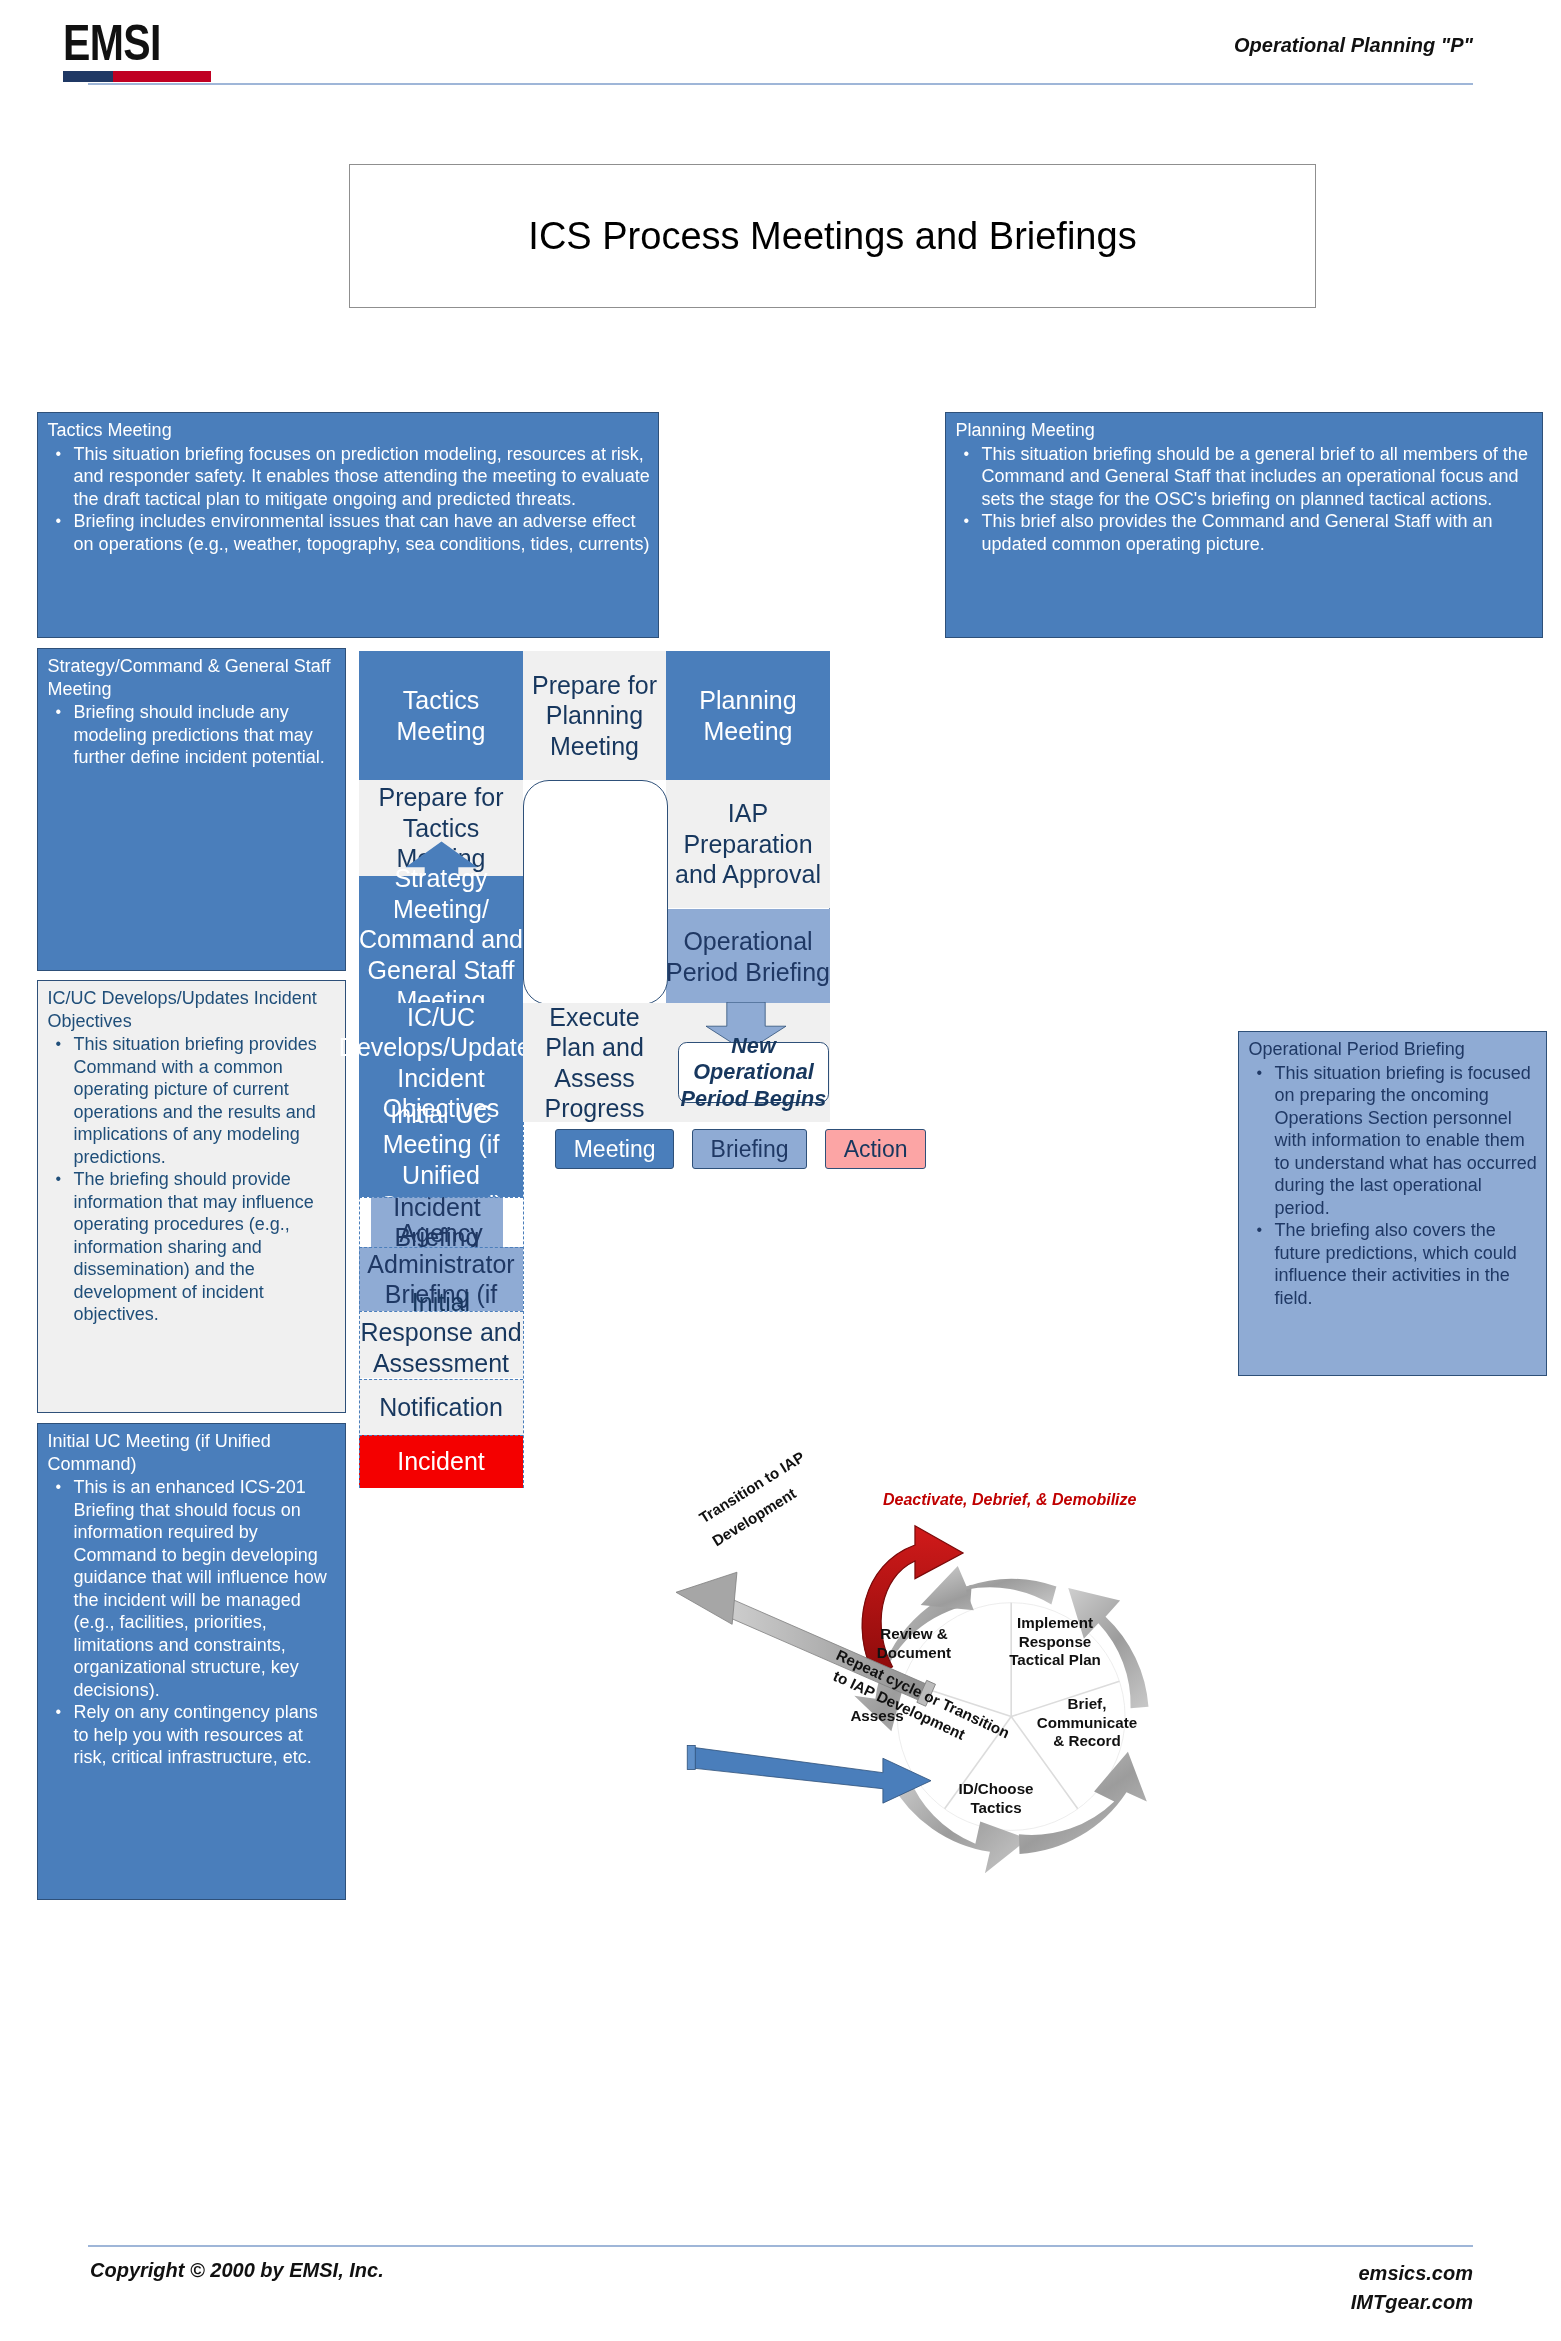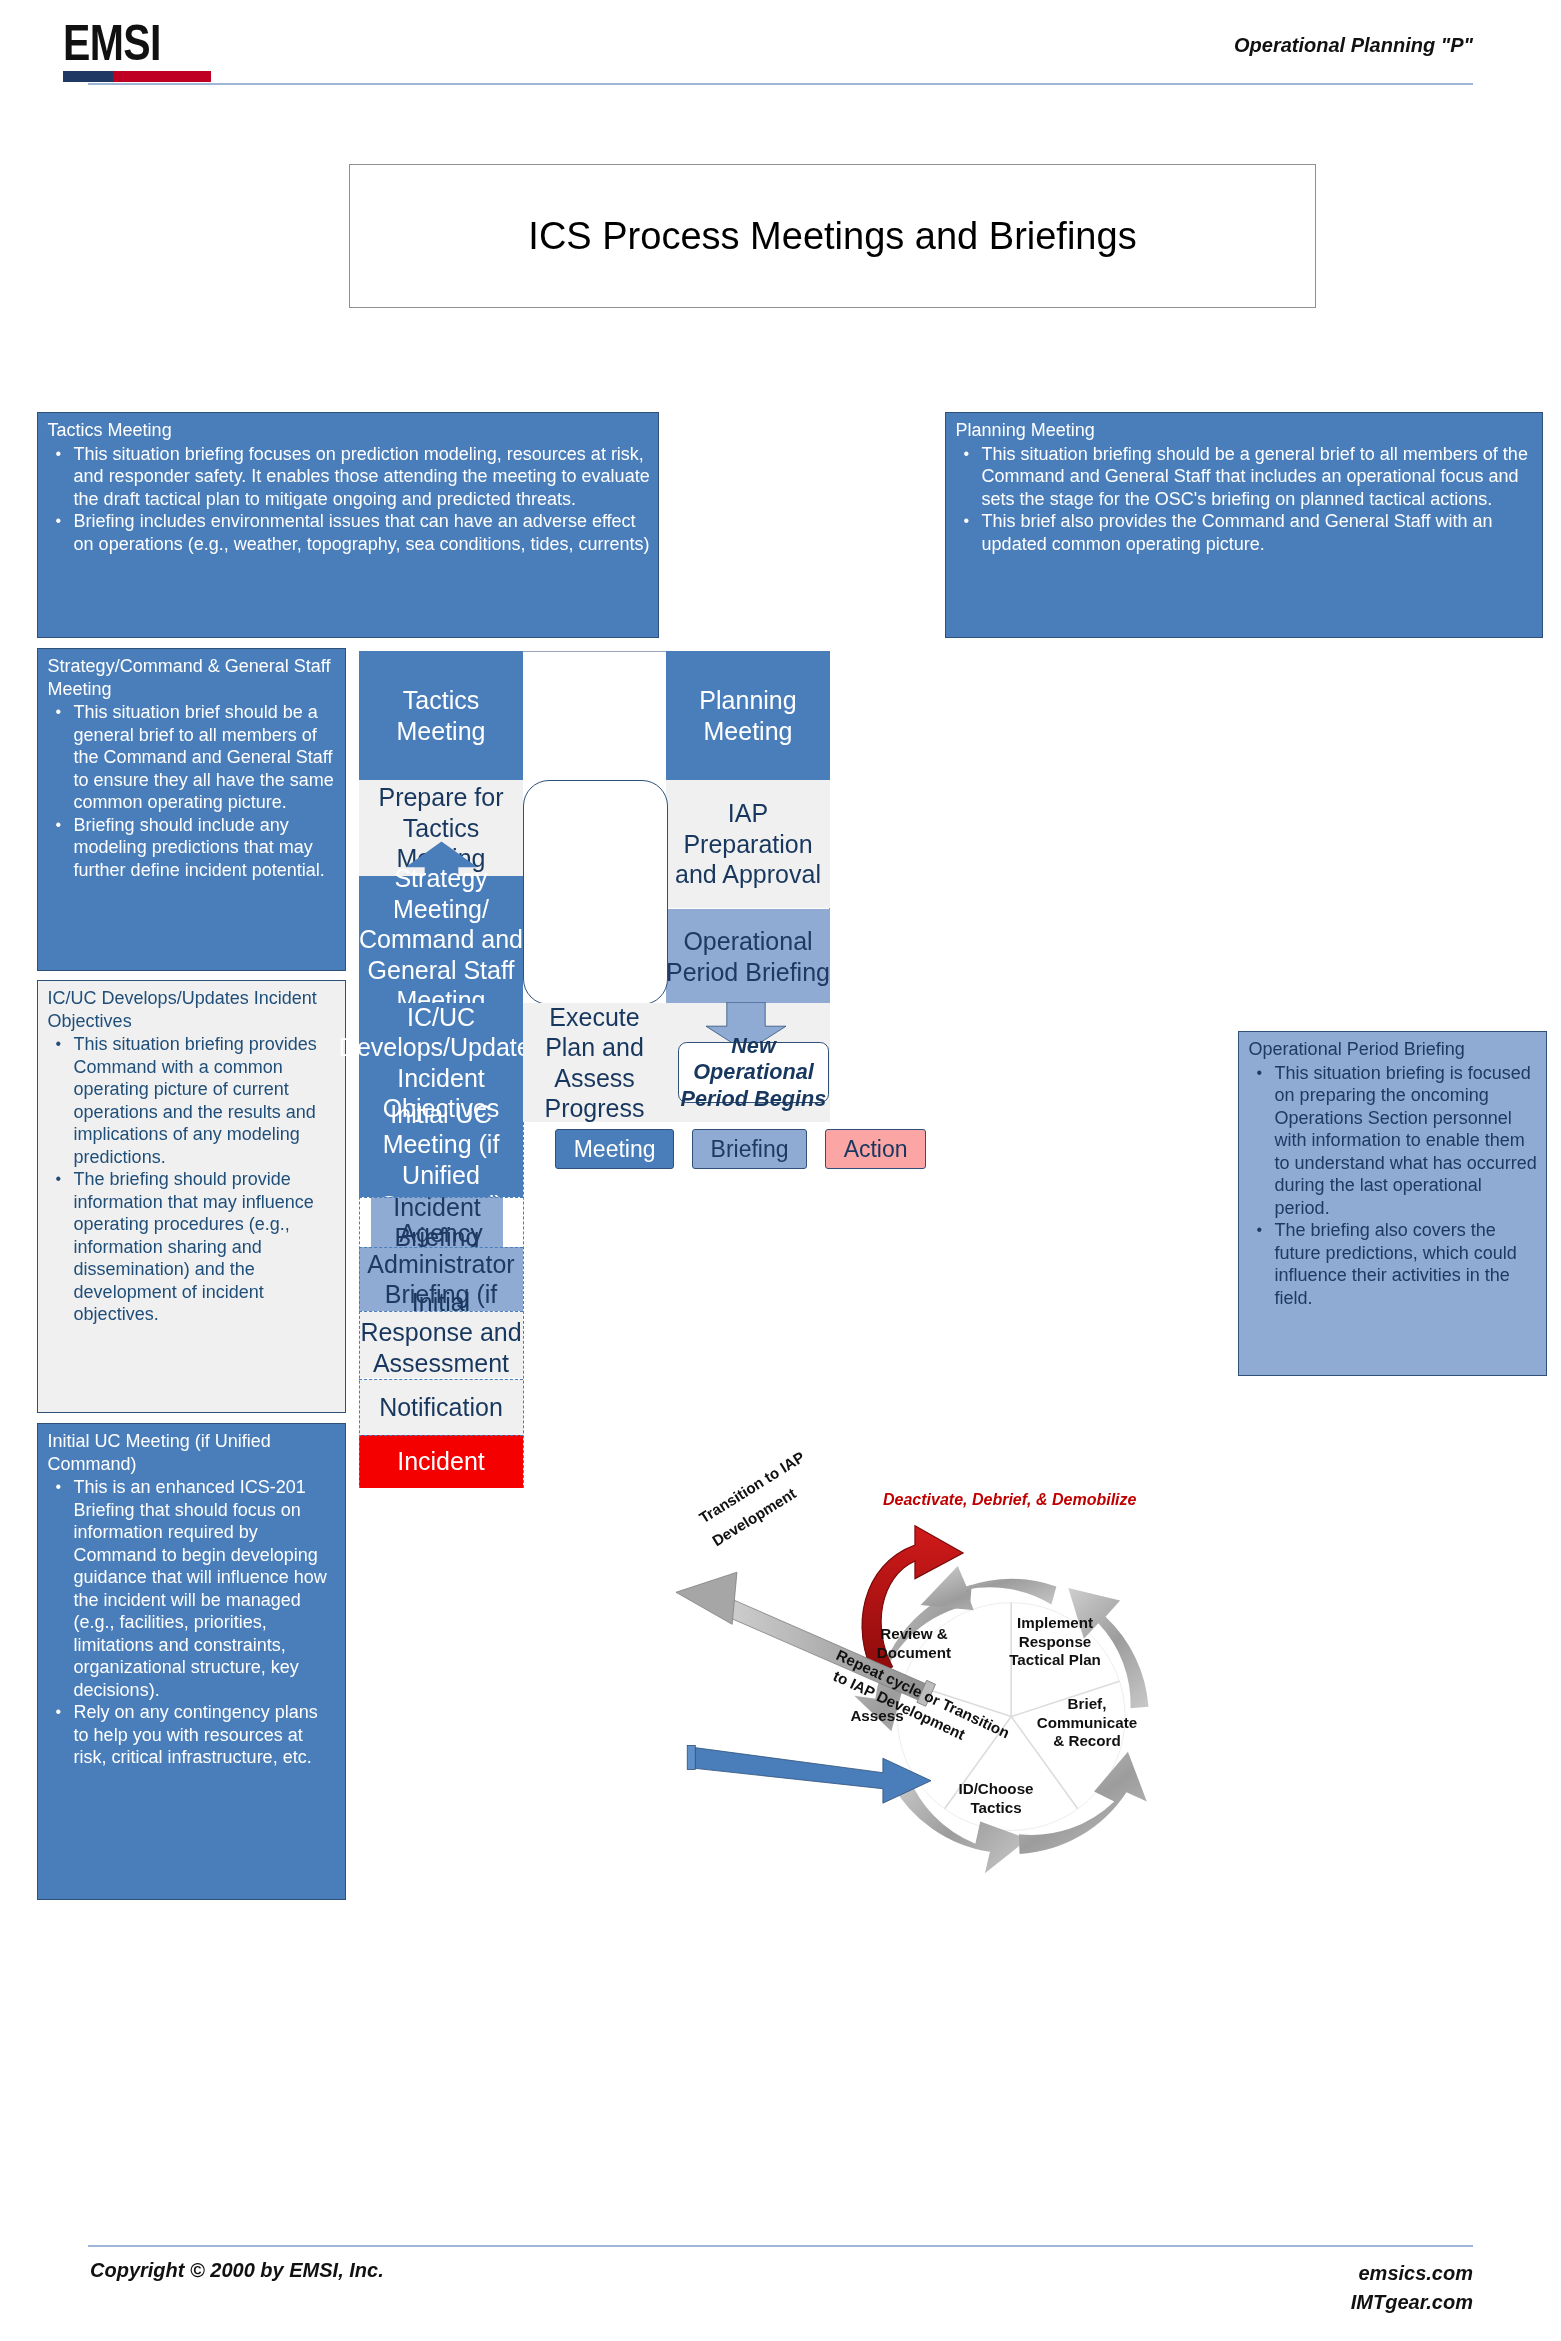--- a/index.html
+++ b/index.html
@@ -187,21 +187,20 @@
   <div class="c-title">Planning Meeting</div>
   <ul>
     <li>This situation briefing should be a general brief to all members of the Command and General Staff that includes an operational focus and sets the stage for the OSC's briefing on planned tactical actions.</li>
     <li>This brief also provides the Command and General Staff with an updated common operating picture.</li>
   </ul>
 </div>
 
 <div class="abs callout cal-blue" id="callout-strategy">
   <div class="c-title">Strategy/Command &amp; General Staff Meeting</div>
   <ul>
-    <li>This situation brief should be a general brief to all members of the Command and General Staff to ensure they all have the same common operating picture.</li>
     <li>Briefing should include any modeling predictions that may further define incident potential.</li>
   </ul>
 </div>
 
 <div class="abs callout cal-white" id="callout-icuc">
   <div class="c-title">IC/UC Develops/Updates Incident Objectives</div>
   <ul>
     <li>This situation briefing provides Command with a common operating picture of current operations and the results and implications of any modeling predictions.</li>
     <li>The briefing should provide information that may influence operating procedures (e.g., information sharing and dissemination) and the development of incident objectives.</li>
   </ul>
@@ -224,20 +223,23 @@
 </div>
 
 <div class="abs" id="p-diagram">
 
   <svg id="p-outer-left" viewBox="0 0 587 587">
     <path d="M42 0 H545 A42 42 0 0 1 587 42 V545 A42 42 0 0 1 545 587 H42 A42 42 0 0 1 0 545 V42 A42 42 0 0 1 42 0 Z" fill="none" stroke="#2e5079" stroke-width="1.5"></path>
   </svg>
 
   <div class="pcell meeting" id="cell-tactics-full">
     <span>Tactics Meeting</span>
+  </div>
+  <div class="pcell action" id="cell-prep-planning">
+    <span>Prepare for Planning Meeting</span>
   </div>
   <div class="pcell meeting" id="cell-planning">
     <span>Planning Meeting</span>
   </div>
 
   <div class="pcell action" id="cell-prep-tactics">
     <span>Prepare for Tactics Meeting</span>
   </div>
   <div class="pcell action" id="cell-iap">
     <span>IAP Preparation and Approval</span>

